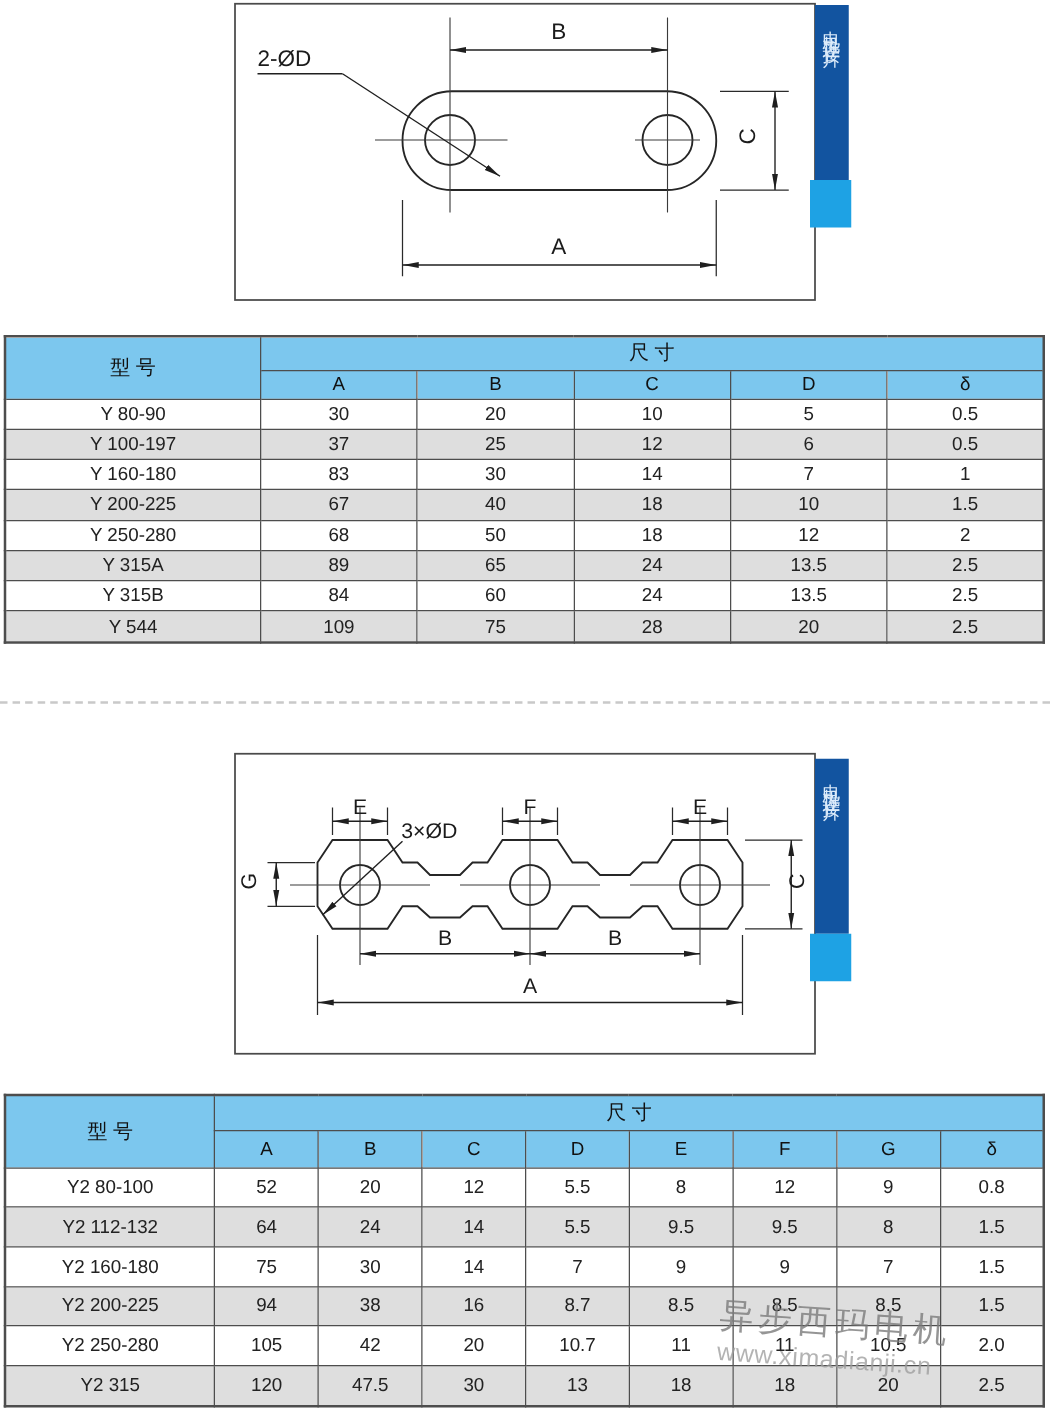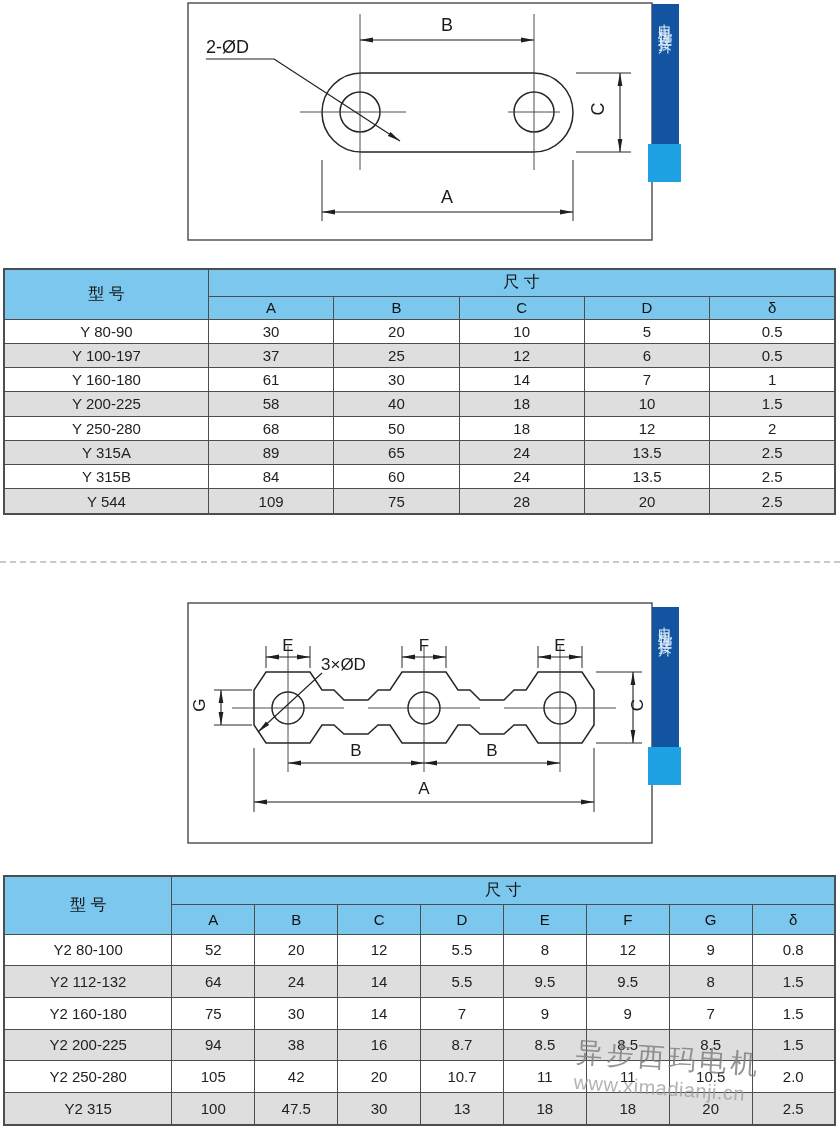--- a/index.html
+++ b/index.html
@@ -141,29 +141,29 @@
         <tr>
           <td>Y 100-197</td>
           <td>37</td>
           <td>25</td>
           <td>12</td>
           <td>6</td>
           <td>0.5</td>
         </tr>
         <tr>
           <td>Y 160-180</td>
-          <td>61</td>
+          <td>83</td>
           <td>30</td>
           <td>14</td>
           <td>7</td>
           <td>1</td>
         </tr>
         <tr>
           <td>Y 200-225</td>
-          <td>58</td>
+          <td>67</td>
           <td>40</td>
           <td>18</td>
           <td>10</td>
           <td>1.5</td>
         </tr>
         <tr>
           <td>Y 250-280</td>
           <td>68</td>
           <td>50</td>
           <td>18</td>
@@ -367,21 +367,21 @@
           <td>42</td>
           <td>20</td>
           <td>10.7</td>
           <td>11</td>
           <td>11</td>
           <td>10.5</td>
           <td>2.0</td>
         </tr>
         <tr>
           <td>Y2 315</td>
-          <td>100</td>
+          <td>120</td>
           <td>47.5</td>
           <td>30</td>
           <td>13</td>
           <td>18</td>
           <td>18</td>
           <td>20</td>
           <td>2.5</td>
         </tr>
       </tbody>
     </table>

